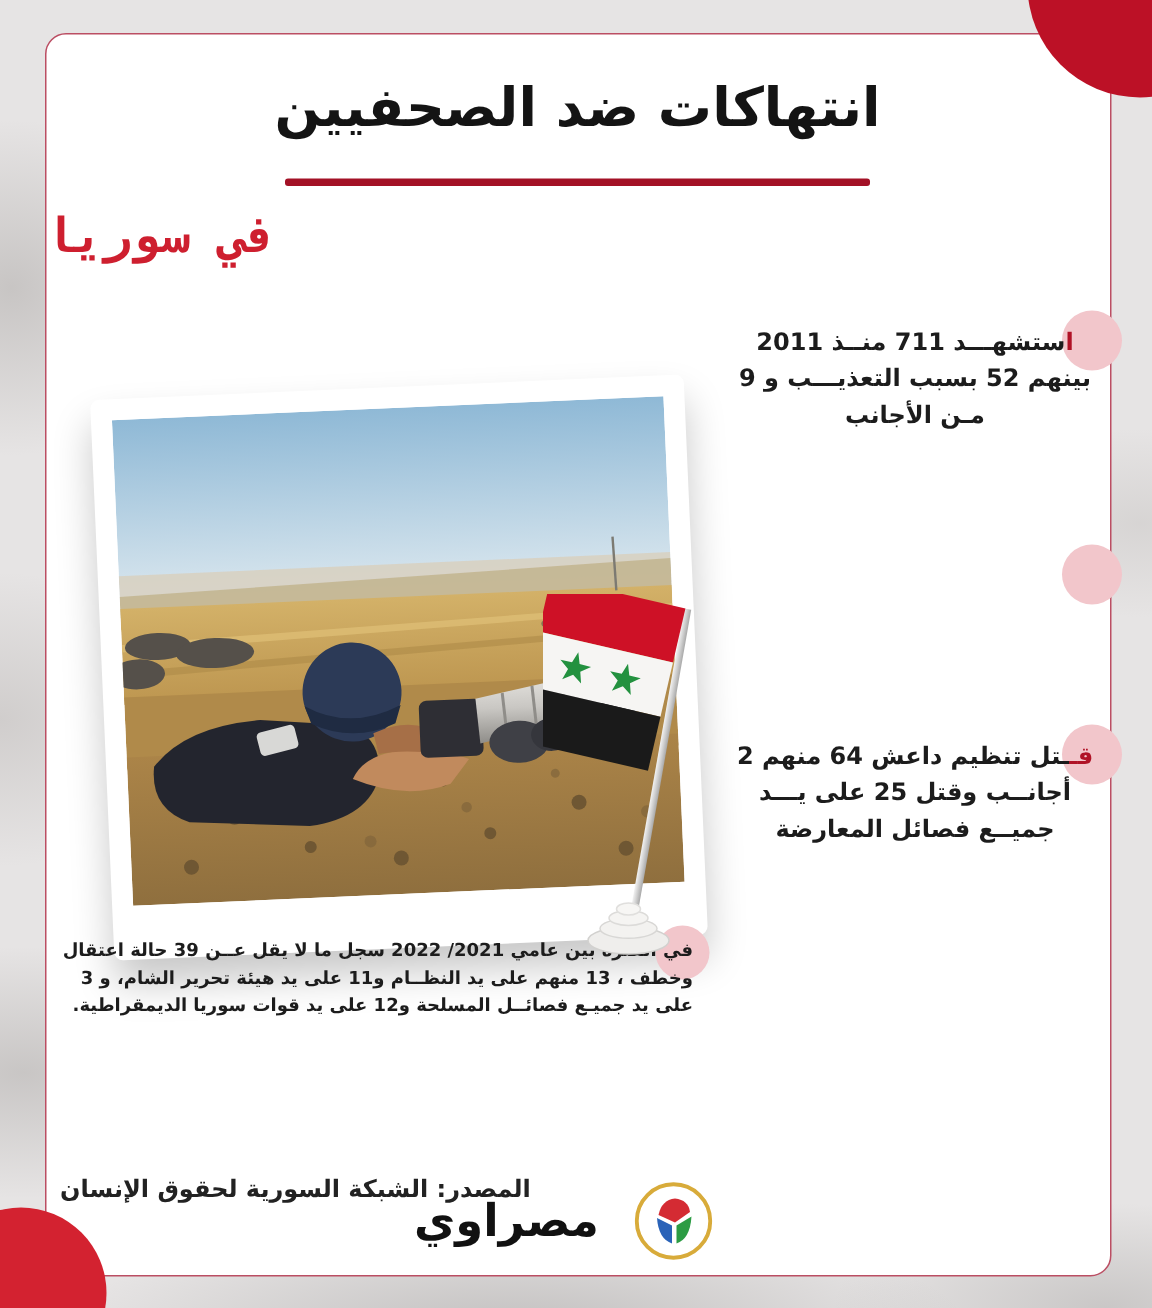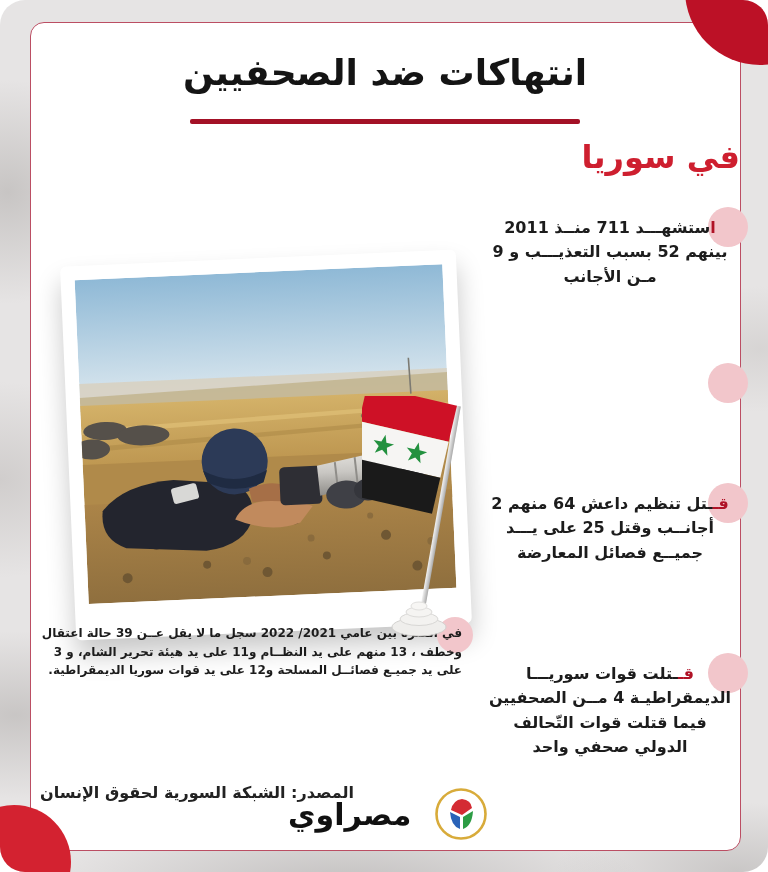--- a/index.html
+++ b/index.html
@@ -7,37 +7,36 @@
   #canvas{
     position:relative;width:768px;height:872px;overflow:hidden;
     background-color:#e6e4e4;
     background-image:
       radial-gradient(ellipse 170px 160px at 1% 22%, rgba(150,146,143,.38), transparent 70%),
       radial-gradient(ellipse 190px 140px at 0% 55%, rgba(158,153,150,.30), transparent 70%),
       radial-gradient(ellipse 240px 120px at 2% 82%, rgba(140,136,133,.33), transparent 70%),
       radial-gradient(ellipse 420px 110px at 45% 102%, rgba(132,129,127,.38), transparent 72%),
       radial-gradient(ellipse 260px 100px at 96% 100%, rgba(146,143,141,.34), transparent 70%),
       radial-gradient(ellipse 160px 90px at 99% 40%, rgba(170,166,163,.25), transparent 70%);
-    border-radius: 25px;
   }
   #card{
     position:absolute;left:30px;top:22px;width:709px;height:827px;
     background:#ffffff;border:1.5px solid #bb4e63;border-radius:14px;
   }
   .corner{position:absolute;border-radius:50%;}
   #corner-tr{width:150px;height:150px;left:685px;top:-85px;background:#bc1126;}
   #corner-bl{width:114px;height:114px;left:-43px;top:805px;background:#d32230;}
   #title{
     position:absolute;left:30px;top:52px;width:710px;text-align:center;
     font-size:36px;font-weight:bold;color:#141414;letter-spacing:0;
   }
   #title-underline{position:absolute;left:190px;top:119px;width:390px;height:5px;background:#a31126;border-radius:2px;}
   #subtitle{
-    position:absolute;left:30px;top:138px;width:710px;text-align:right;
-    font-size:32px;font-weight:bold;color:#ce1f2f;
+    position:absolute;left:30px;top:138px;width:710px;text-align:left;
+    font-size:32px;font-weight:bold;color:#ce1f2f;font-family:Liberation Mono, monospace;
   }
   #polaroid{
     position:absolute;left:68px;top:258px;width:396px;height:374px;
     background:#ffffff;border-radius:6px;transform:rotate(-2.5deg);
     box-shadow:0 16px 26px rgba(0,0,0,.22);
     padding:0;box-sizing:border-box;
   }
   #photo-scene{position:absolute;left:14px;top:14px;width:368px;height:324px;}
   #flag-stand{position:absolute;left:362px;top:396px;width:115px;height:252px;z-index:6;}
   .bullet{
@@ -50,21 +49,21 @@
   }
   .bullet .txt,#para .txt{position:relative;z-index:1;}
   .lead{color:#b01226;}
   #b1{top:216px;} #b2{top:372px;} #b3{top:492px;} #b4{top:662px;}
   #para{
     position:absolute;left:36px;top:624px;width:426px;direction:rtl;text-align:right;
     font-size:12px;font-weight:bold;color:#1c1c1c;line-height:1.56;z-index:3;
   }
   #para .marker{width:36px;height:36px;top:-7px;right:-11px;}
   #logo{
-    position:absolute;left:288px;top:786px;height:56px;display:flex;flex-direction:row;
+    position:absolute;left:276px;top:786px;height:56px;display:flex;flex-direction:row;
     align-items:center;gap:24px;z-index:4;
   }
   #logo-text{font-size:30px;font-weight:bold;color:#111;direction:rtl;}
   #source{
     position:absolute;left:40px;top:783px;font-size:16px;font-weight:bold;color:#222;
     direction:rtl;z-index:4;
   }
 </style>
 </head>
 <body>
@@ -190,24 +189,20 @@
     <span class="marker"></span>
     <span class="txt"><span class="lead">ا</span><span>ستشهـــد 711 منــذ 2011 بينهم 52 بسبب التعذيـــب و 9 مـن الأجانب</span></span>
   </div>
   <div id="b2" class="bullet">
     <span class="marker"></span>
   </div>
   <div id="b3" class="bullet">
     <span class="marker"></span>
     <span class="txt"><span class="lead">قـ</span><span>ـتل تنظيم داعش 64 منهم 2 أجانــب وقتل 25 على يـــد جميــع فصائل المعارضة</span></span>
   </div>
-  <div id="b4" class="bullet">
-    <span class="marker"></span>
-    <span class="txt"><span class="lead">قـ</span><span>ـتلت قوات سوريـــا الديمقراطيـة 4 مــن الصحفيين فيما قتلت قوات التّحالف الدولي صحفي واحد</span></span>
-  </div>
 
   <div id="para">
     <span class="marker"></span>
     <span class="txt">في الفترة بين عامي 2021/ 2022 سجل ما لا يقل عــن 39 حالة اعتقال وخطف ، 13 منهم على يد النظــام و11 على يد هيئة تحرير الشام، و 3 على يد جميـع فصائــل المسلحة و12 على يد قوات سوريا الديمقراطية.</span>
   </div>
 
   <div id="logo">
     <span id="logo-text">مصراوي</span>
     <svg width="52" height="52" viewBox="0 0 52 52">
       <circle cx="26" cy="26" r="24.5" fill="#ffffff" stroke="#d8ab3a" stroke-width="2.6"></circle>

